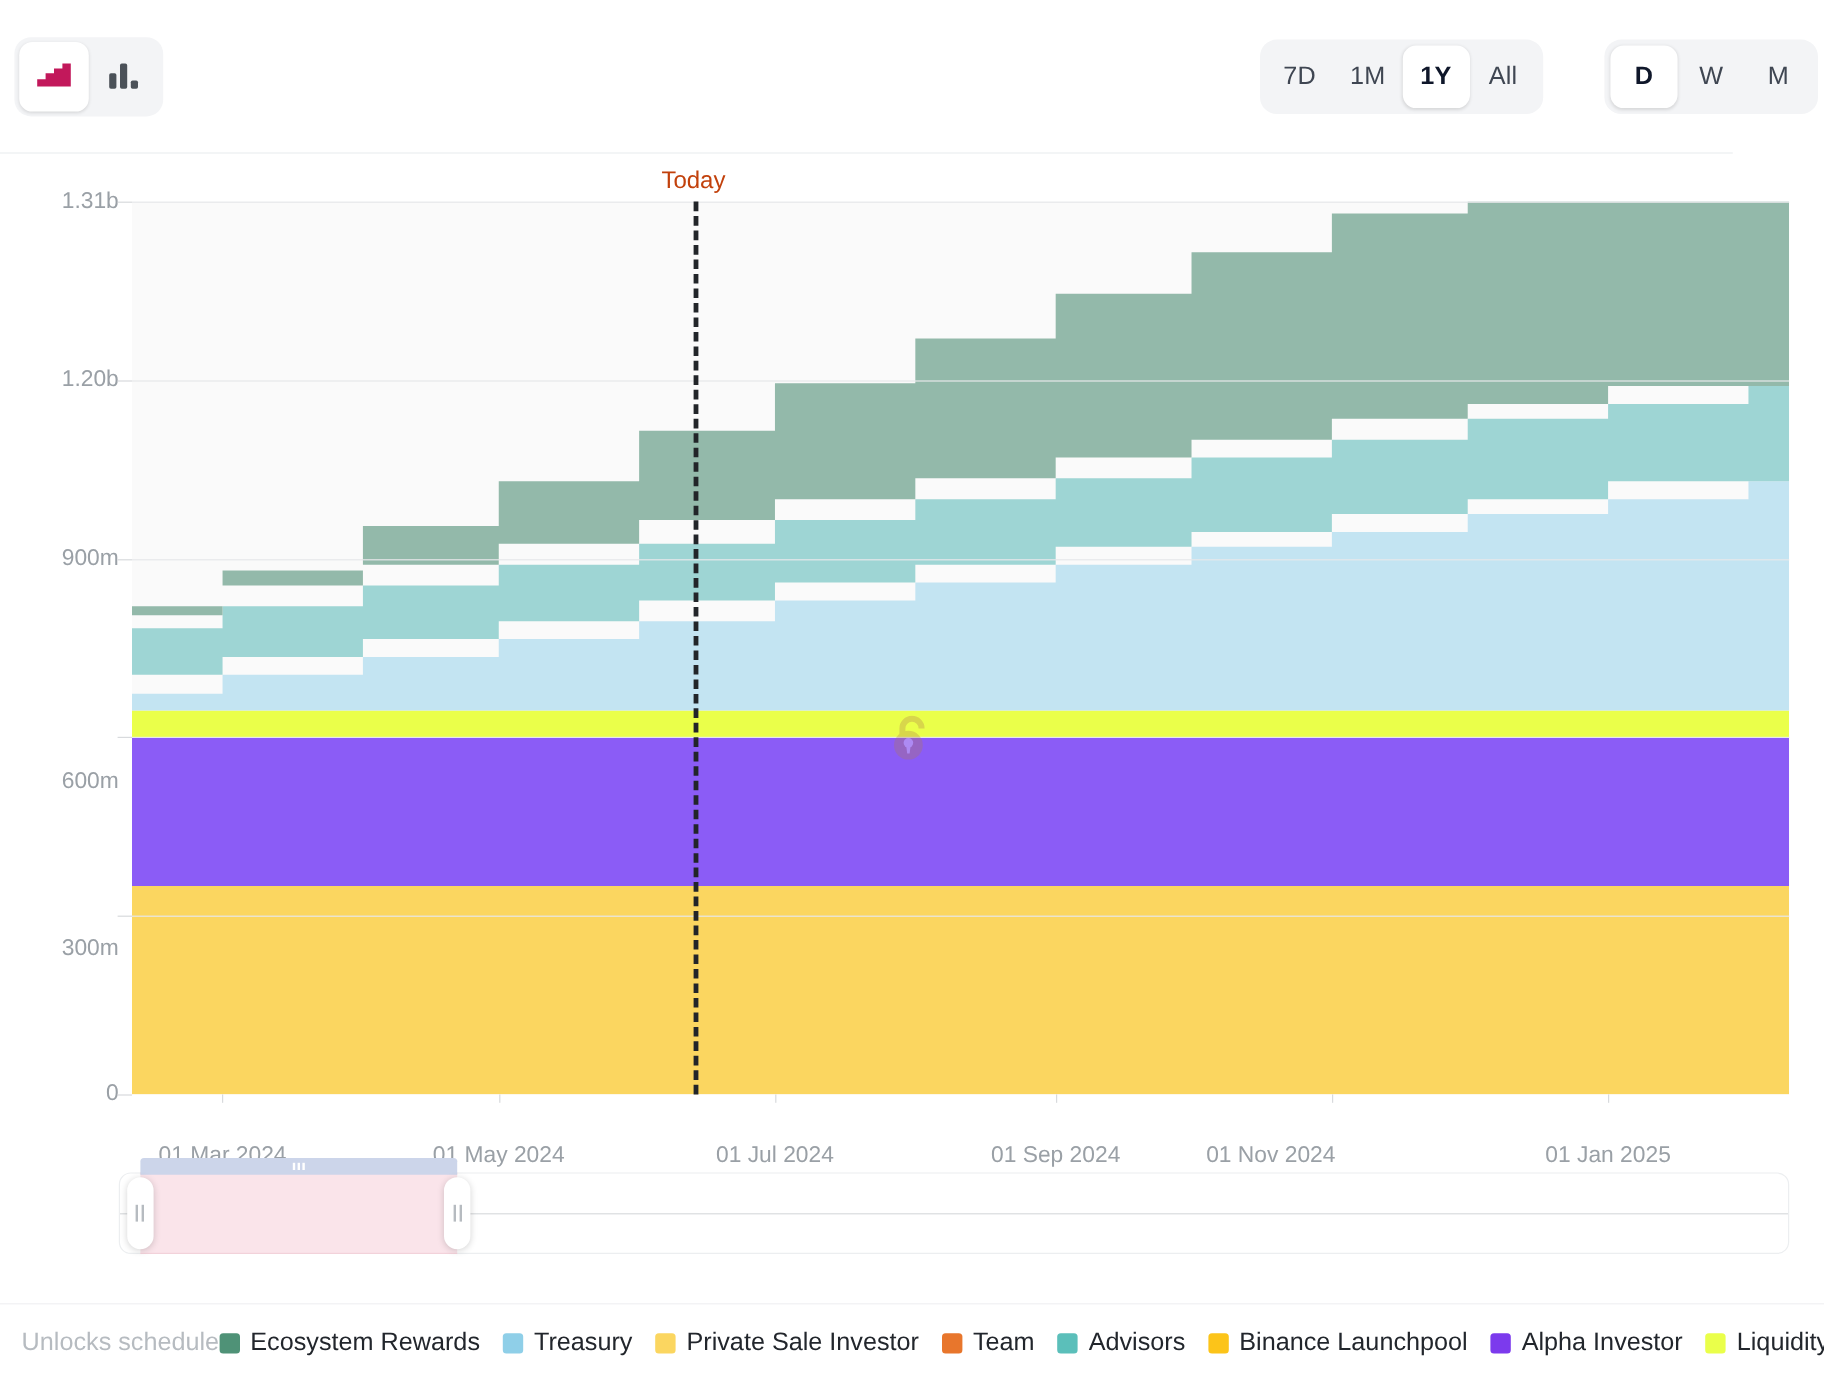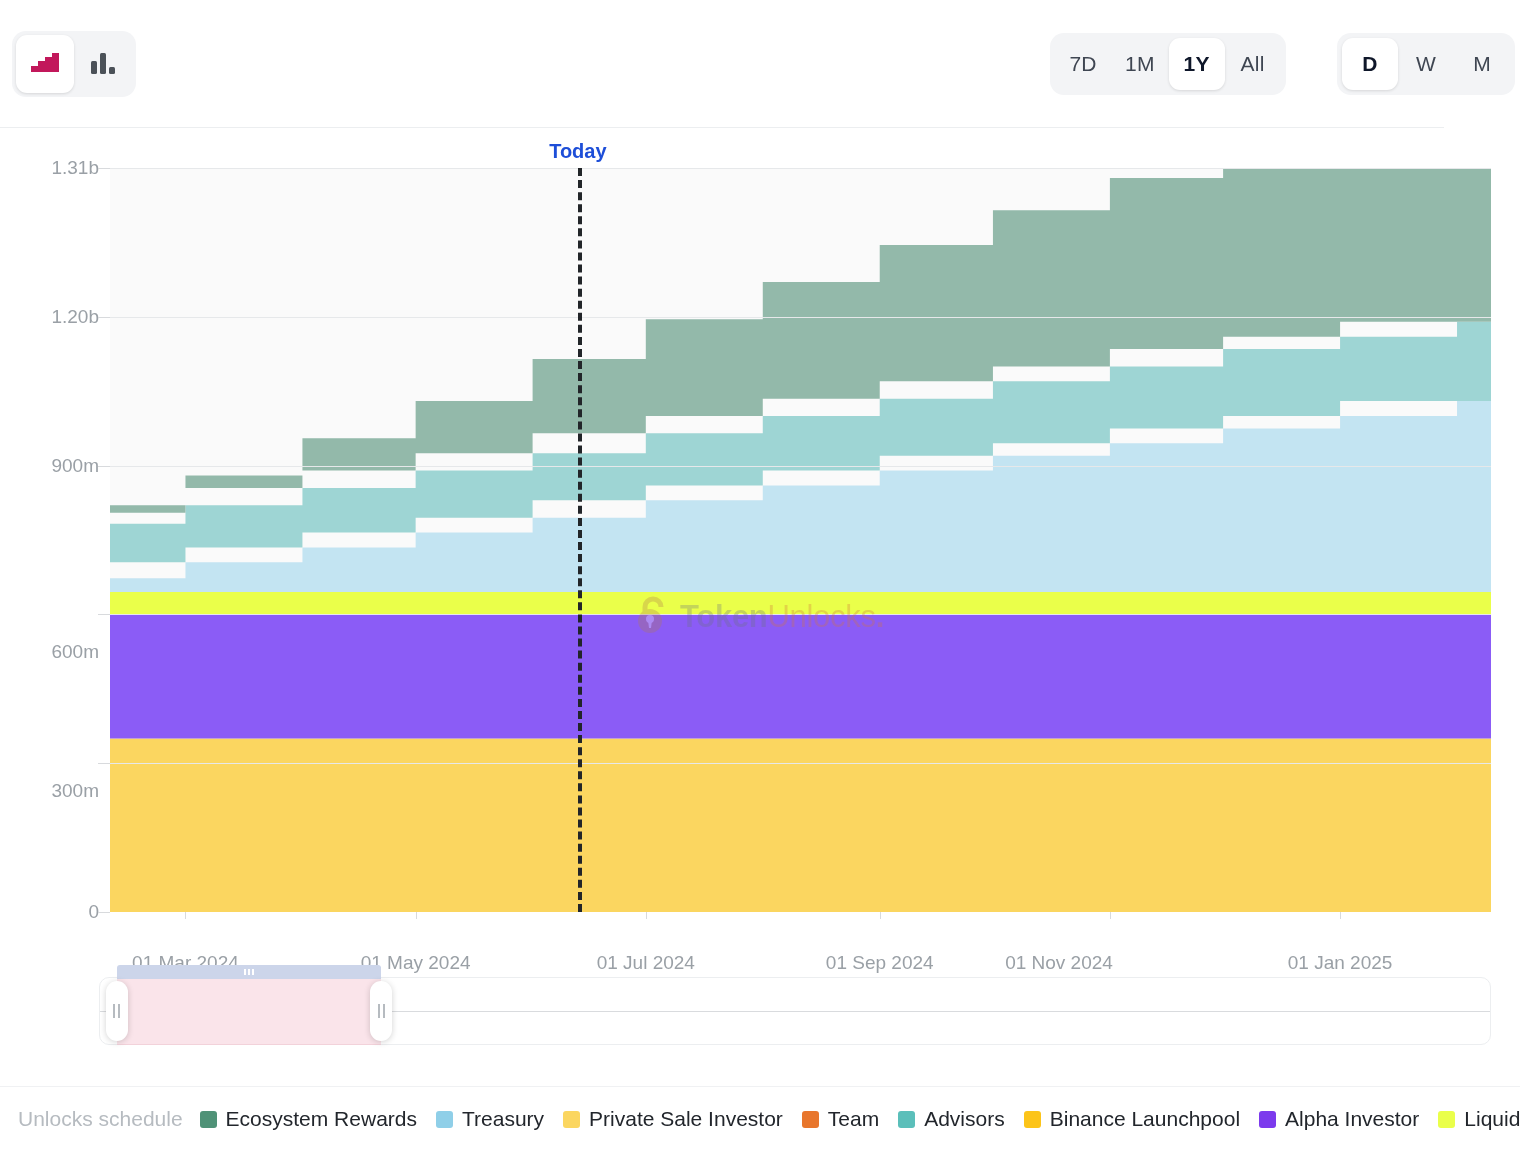--- a/index.html
+++ b/index.html
@@ -70,22 +70,22 @@
   .ytick-dash {
     position: absolute; width: 12px; height: 1px; background: #d8dadd;
   }
 
   .utc-note {
     position: absolute; left: 140px; top: 193px;
     font-size: 19px; color: #b6bbc0;
   }
 
   .today-label {
-    position: absolute; font-size: 20px; color: #1d4ed8;
-    transform: translateX(-50%); white-space: nowrap; font-weight: bold;
+    position: absolute; font-size: 20px; color: #c2410c;
+    transform: translateX(-50%); white-space: nowrap;
   }
   .today-line {
     position: absolute; width: 0; border-left: 4px dashed #222529;
   }
 
   .xtick-label {
     position: absolute; font-size: 19px; color: #9aa0a6;
     transform: translateX(-50%); white-space: nowrap;
   }
   .xtick-mark { position: absolute; width: 1px; height: 7px; background: #d8dadd; }
@@ -133,21 +133,21 @@
     cursor: ew-resize;
   }
   .handle i { display: block; width: 2px; height: 14px; background: #b6bbc0; margin: 0 1.5px; }
 
   
   .legend {
     position: absolute; left: 0; top: 1086px; width: 1520px; height: 65px;
     display: flex; align-items: center; padding-left: 18px;
     border-top: 1px solid #f0f1f3; background: #fff;
   }
-  .legend-title { font-size: 21px; color: #b6bbc0; margin-right: 17px; white-space: nowrap; }
+  .legend-title { font-size: 21px; color: #b6bbc0; white-space: nowrap; }
   .legend-item {
     display: flex; align-items: center; gap: 9px;
     margin-right: 19px; cursor: pointer; white-space: nowrap;
   }
   .legend-swatch { width: 17px; height: 17px; border-radius: 3px; flex: none; }
   .legend-label { font-size: 21px; color: #22262c; }
 </style>
 </head>
 <body>
 
@@ -244,23 +244,20 @@
 
   <div class="watermark">
     <span>
       <svg width="34" height="38" viewBox="0 0 34 38" aria-hidden="true">
         <path d="M9 16 V11 a8 8 0 0 1 16 0" fill="none" stroke="#b07a4f" stroke-width="5"></path>
         <circle cx="14" cy="25" r="12" fill="#b07a4f"></circle>
         <circle cx="14" cy="23" r="4" fill="#fdf6ee"></circle>
         <path d="M12 24 h4 l-1 8 h-2 z" fill="#fdf6ee"></path>
       </svg>
     </span>
-    <span class="wm-text">
-      <span class="wm-a">Token</span><span class="wm-b">Unlocks</span><span class="wm-dot">.</span>
-    </span>
   </div>
 
   <div class="slider">
     <div class="slider-base"></div>
     <div class="slider-sel" id="sliderSel" style="left: 16.704px; width: 264.48px;">
       <div class="slider-grip-bar" id="gripBar" style="left: 0px; width: 264.48px;">
         <span class="grip-dots">
             <i></i>
             <i></i>
             <i></i>

